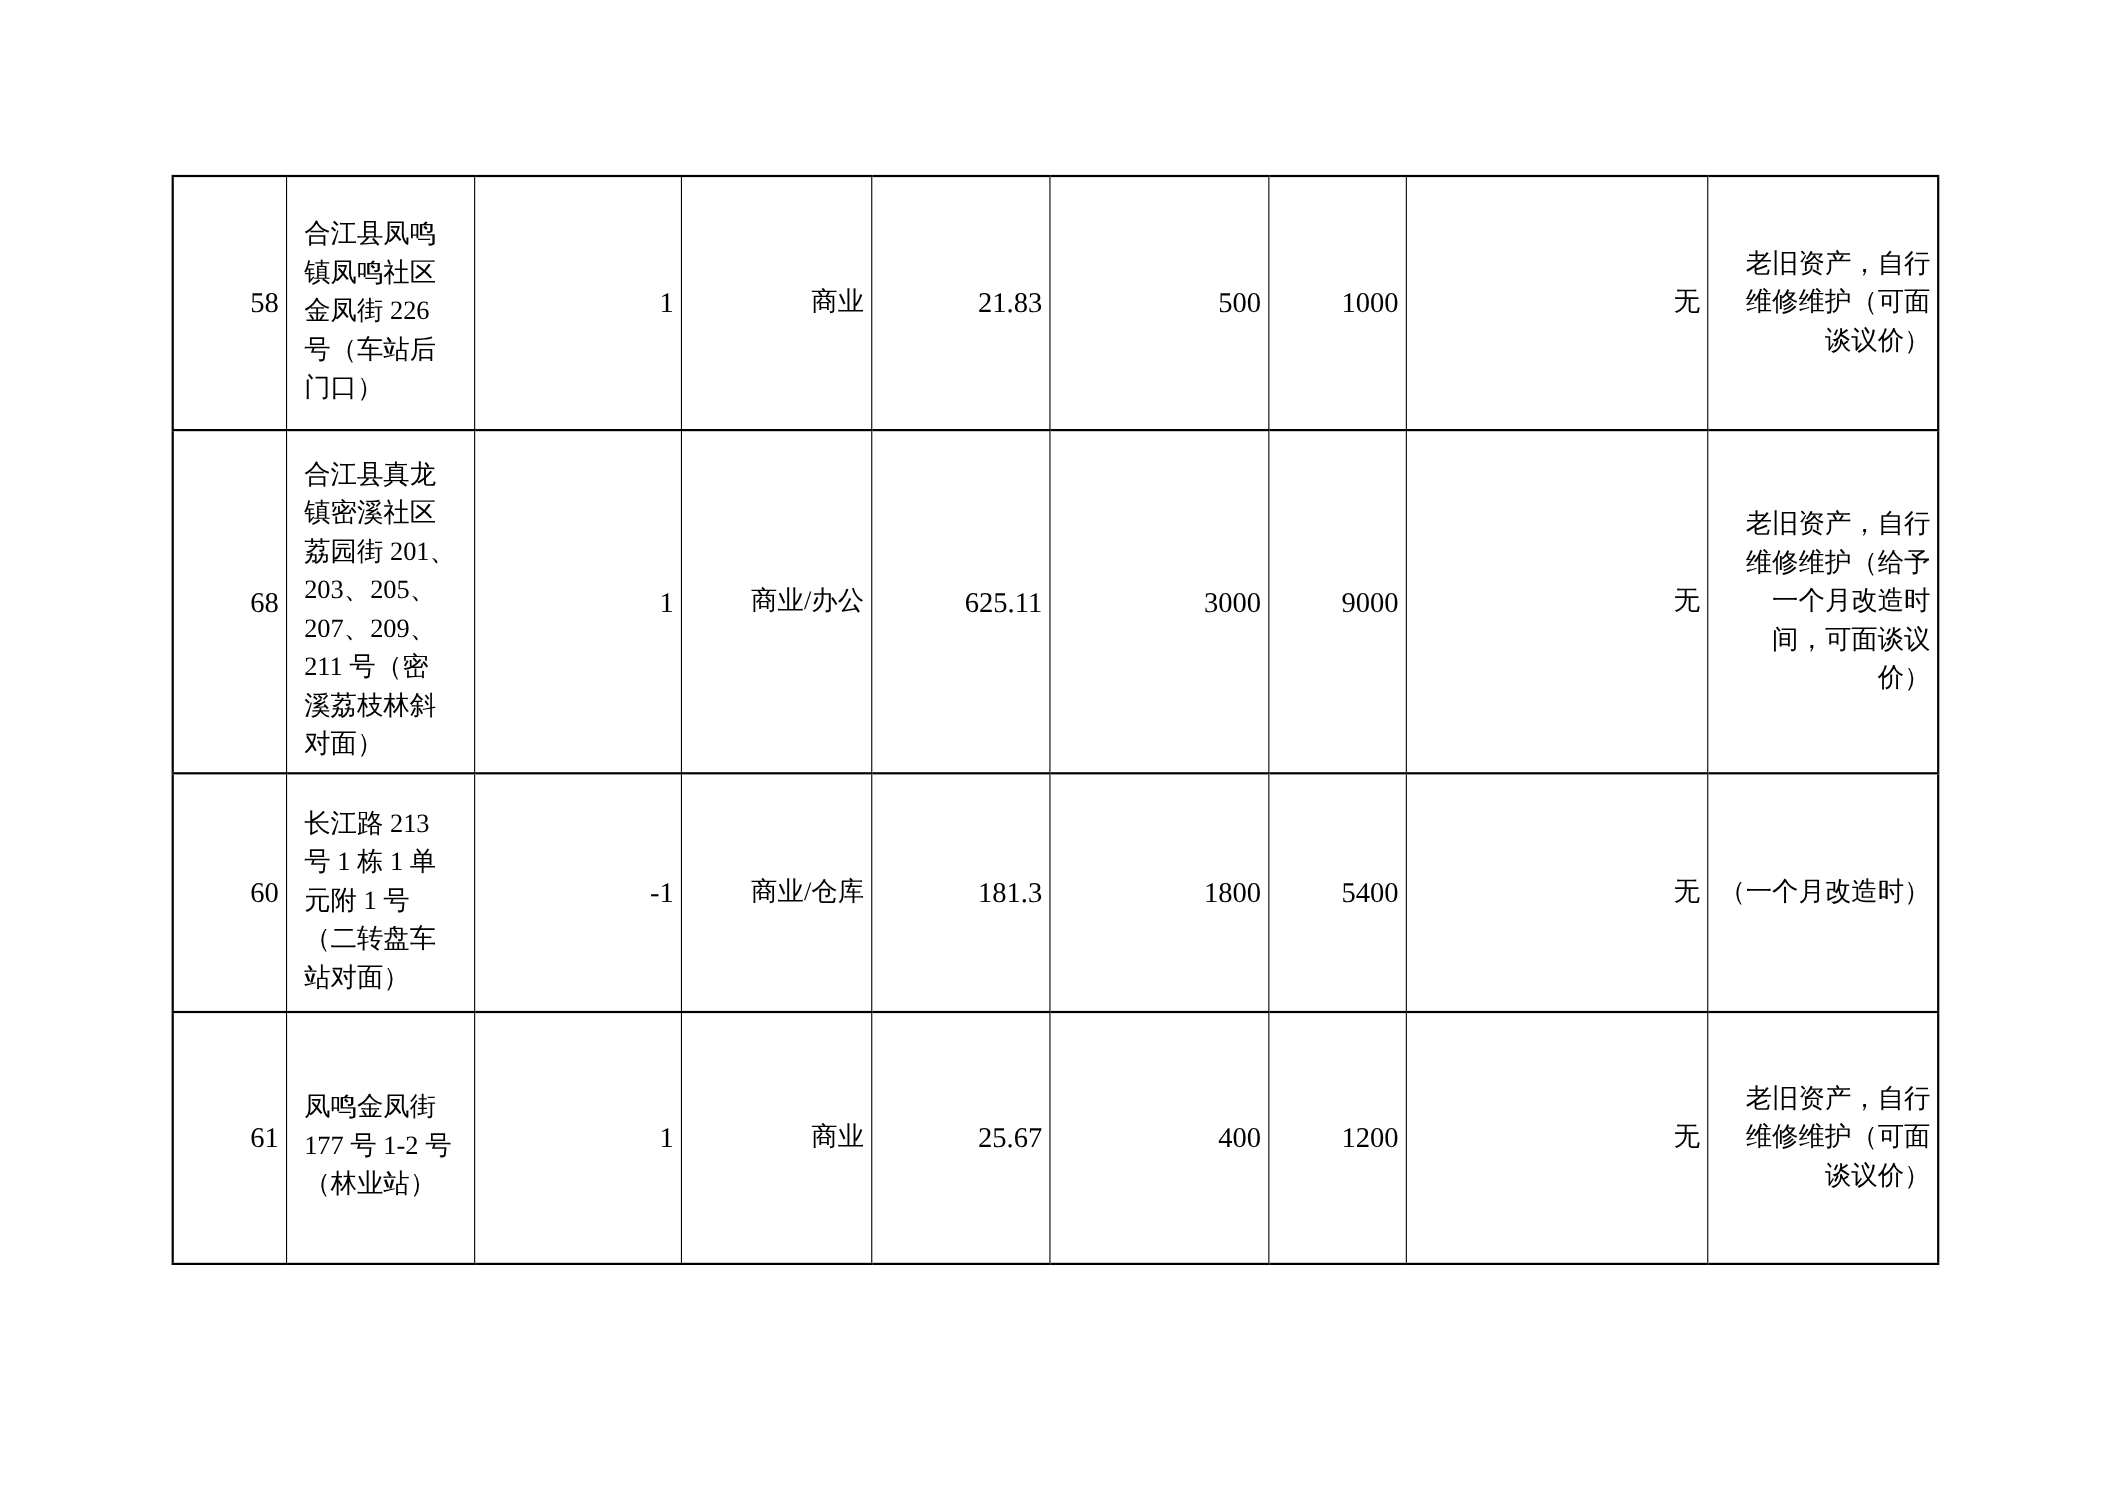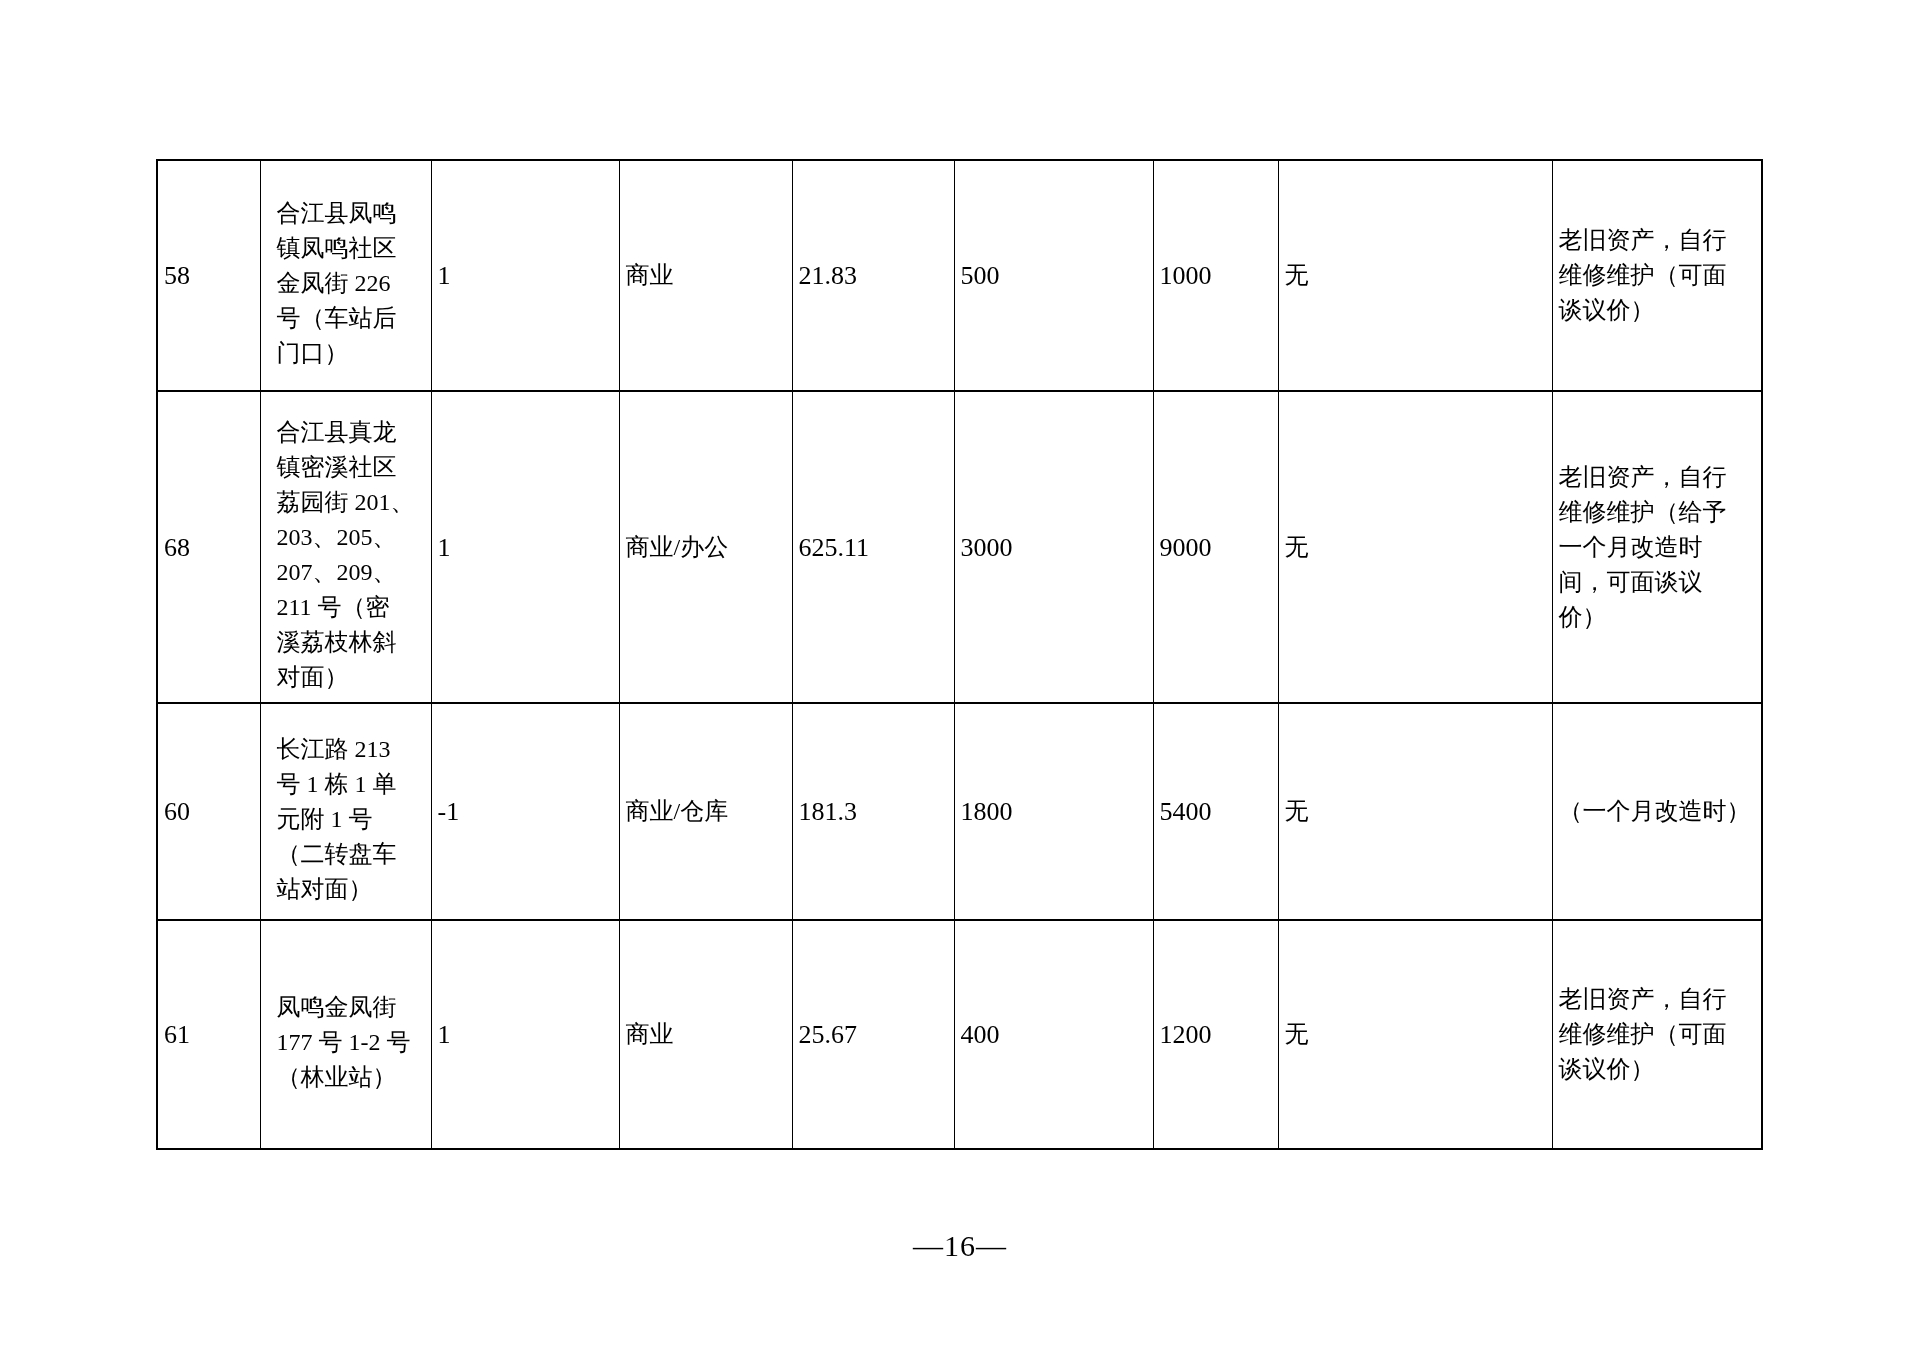--- a/index.html
+++ b/index.html
@@ -24,21 +24,21 @@
     height: 989px;
     border-collapse: collapse;
     table-layout: fixed;
     border: 2px solid #000000;
   }
   table.asset-table td {
     border-left: 1px solid #000000;
     border-right: 1px solid #000000;
     border-top: 2px solid #000000;
     border-bottom: 2px solid #000000;
-    text-align: left;
+    text-align: right;
     vertical-align: middle;
     font-size: 24px;
     line-height: 35px;
     white-space: pre-line;
     padding: 0 6px;
     overflow: hidden;
   }
   table.asset-table td.addr {
     text-align: left;
     padding: 16px 8px 0 16px;
@@ -140,15 +140,14 @@
         <td class="num">400</td>
         <td class="num">1200</td>
         <td>无</td>
         <td>老旧资产，自行
 维修维护（可面
 谈议价）</td>
       </tr>
     </tbody>
   </table>
 
-  <div class="page-number">—16—</div>
 
 </div>
 
 </body></html>

